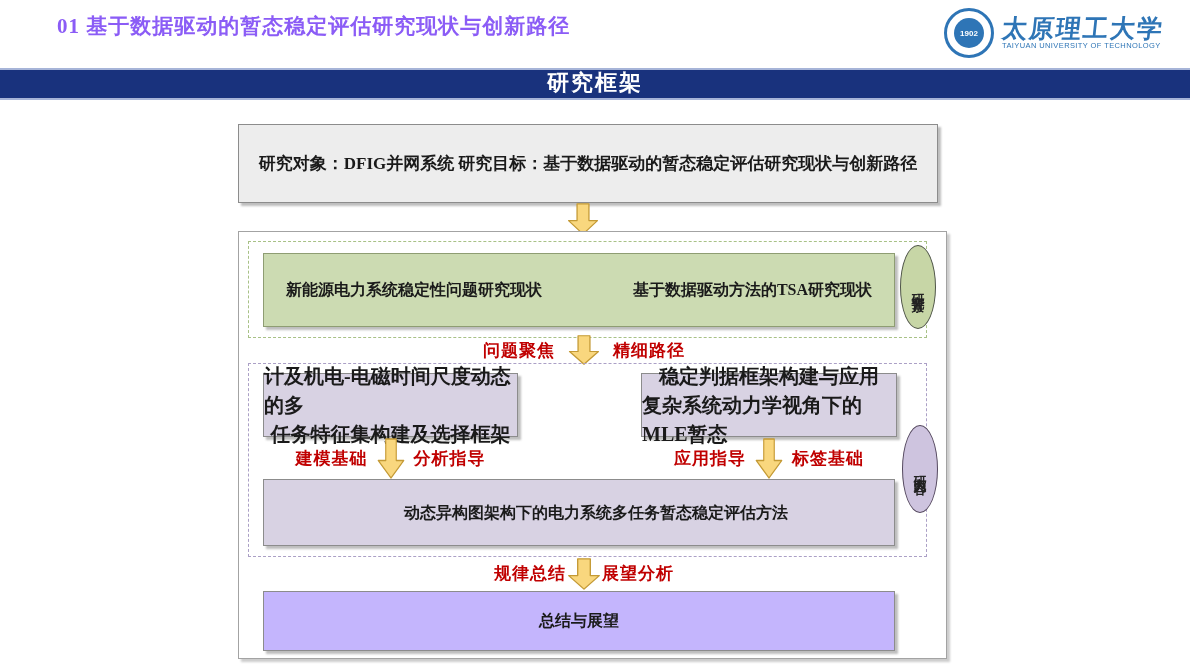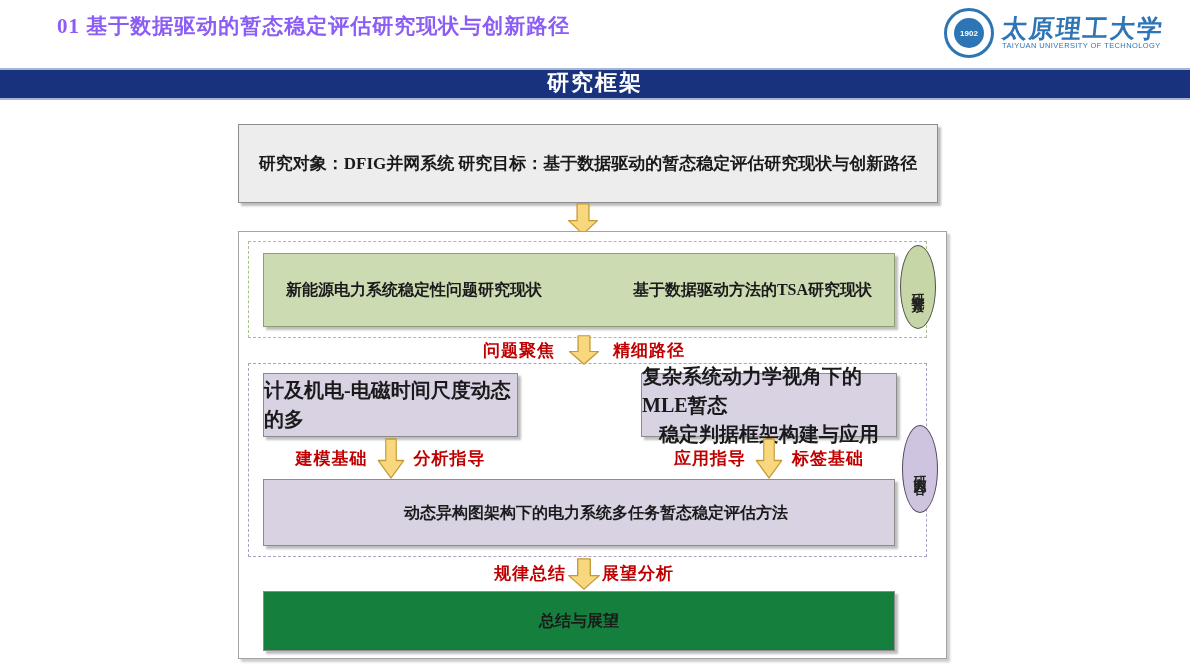--- a/index.html
+++ b/index.html
@@ -45,21 +45,21 @@
   .badge-purple{left:663px;top:193px;width:36px;height:88px;background:#CEC4DF;border-color:#55495F;}
   .purple-dashed{position:absolute;left:9px;top:131px;width:679px;height:194px;
         border:1.5px dashed #ABA0C6;box-sizing:border-box;}
   .pbox{position:absolute;background:#D8D2E3;border:1.5px solid #8C8C8C;box-sizing:border-box;
         display:flex;flex-direction:column;align-items:center;justify-content:center;}
   .pbox div{font-size:20px;font-weight:bold;color:#1a1a1a;line-height:1.45;}
   .pbox-left{left:24px;top:141px;width:255px;height:64px;}
   .pbox-right{left:402px;top:141px;width:256px;height:64px;}
   .pbox-wide{left:24px;top:247px;width:632px;height:67px;padding-left:34px;}
   .pbox-wide div{font-size:16px;}
-  .blue-box{position:absolute;left:24px;top:359px;width:632px;height:60px;background:#15803d;
+  .blue-box{position:absolute;left:24px;top:359px;width:632px;height:60px;background:#c4b5fd;
         border:1.5px solid #8C8C8C;box-sizing:border-box;display:flex;align-items:center;justify-content:center;}
   .blue-box div{font-size:16px;font-weight:bold;color:#1a1a1a;}
   
   .label-row{position:absolute;display:flex;align-items:center;justify-content:center;}
   .red-label{color:#C00000;font-size:17px;font-weight:bold;letter-spacing:1px;}
   .row-focus{left:0;top:103px;width:690px;height:30px;gap:12px;}
   .row-left{left:24px;top:206px;width:255px;height:41px;gap:8px;}
   .row-right{left:402px;top:206px;width:256px;height:41px;gap:8px;}
   .row-summary{left:0;top:325px;width:690px;height:33px;gap:0;}
   .arrow-svg{display:block;}
@@ -110,24 +110,25 @@
       <svg class="arrow-svg" width="34" height="30" viewBox="0 0 40 40" preserveAspectRatio="none">
         <polygon points="13,1 27,1 27,22 37,22 20,39 3,22 13,22" fill="#F9D77E" stroke="#C49A35" stroke-width="1.5" stroke-linejoin="round"></polygon>
       </svg>
       <span class="red-label">精细路径</span>
     </div>
 
     <div class="purple-dashed"></div>
 
     <div class="pbox pbox-left shadowed">
       <div>计及机电-电磁时间尺度动态的多</div>
+      <div>任务特征集构建及选择框架</div>
     </div>
     <div class="pbox pbox-right shadowed">
+      <div>稳定判据框架构建与应用</div>
       <div>复杂系统动力学视角下的MLE暂态</div>
-      <div>稳定判据框架构建与应用</div>
     </div>
 
     <div class="label-row row-left">
       <span class="red-label">建模基础</span>
       <svg class="arrow-svg" width="30" height="41" viewBox="0 0 40 40" preserveAspectRatio="none">
         <polygon points="13,1 27,1 27,22 37,22 20,39 3,22 13,22" fill="#F9D77E" stroke="#C49A35" stroke-width="1.5" stroke-linejoin="round"></polygon>
       </svg>
       <span class="red-label">分析指导</span>
     </div>
 

